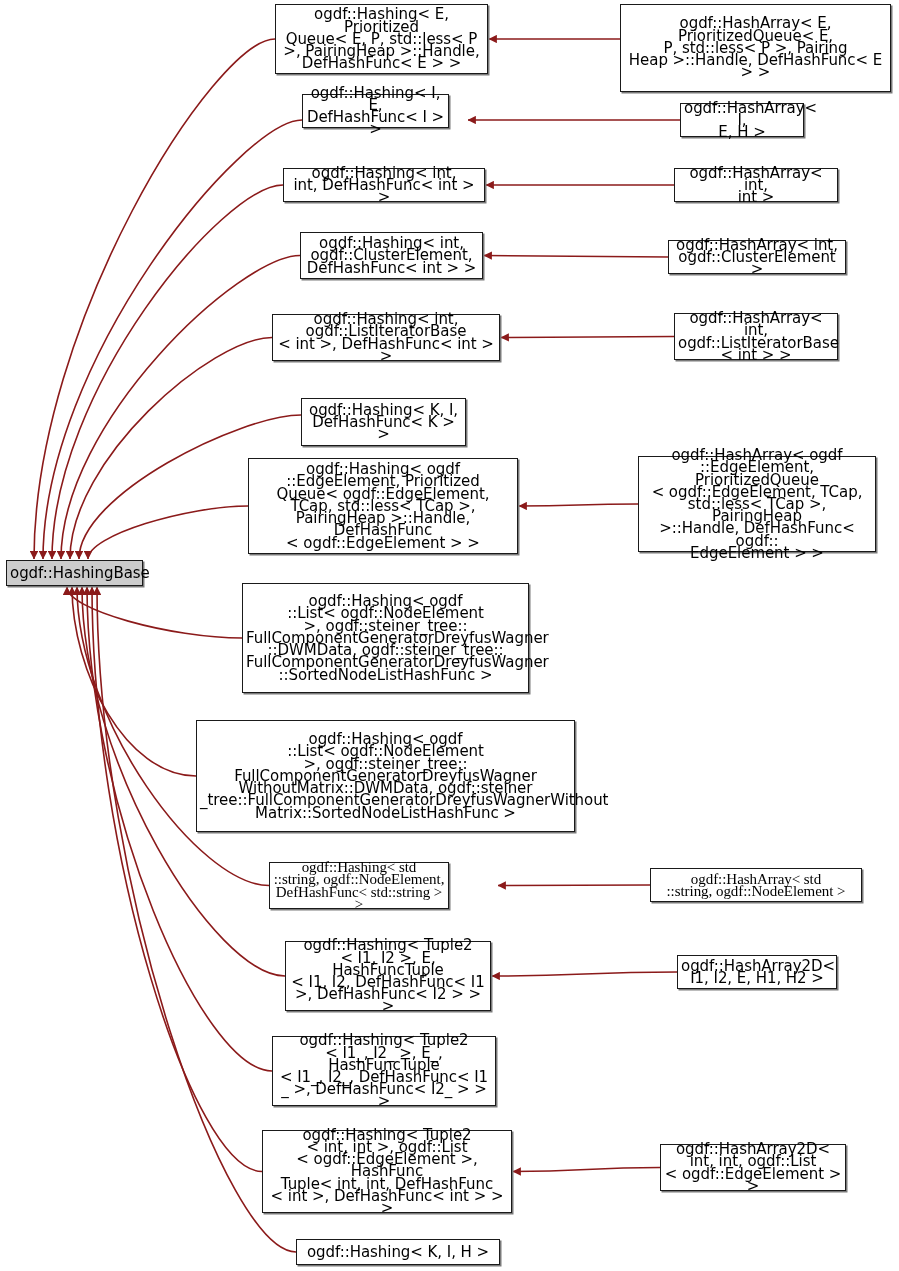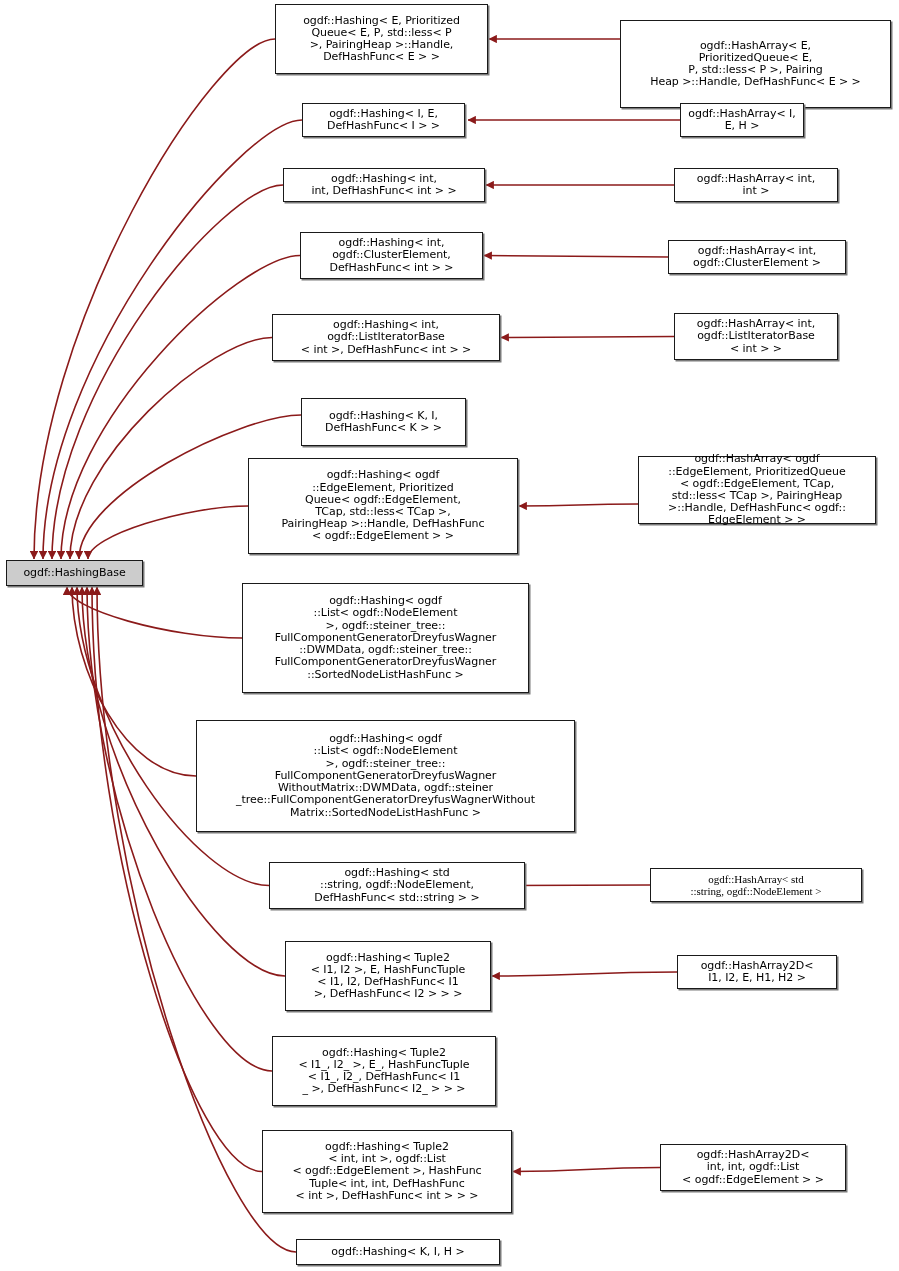--- a/index.html
+++ b/index.html
@@ -21,21 +21,21 @@
     position: absolute;
     left: 0; top: 0;
     width: 899px; height: 1271px;
     pointer-events: none;
   }
   .node {
     position: absolute;
     border: 1px solid #1a1a1a;
     background: #ffffff;
     color: #000000;
-    font-size: 11px;
+    font-size: 15px;
     line-height: 12.2px;
     text-align: center;
     display: flex;
     align-items: center;
     justify-content: center;
     padding: 1px 3px;
     box-shadow: 1.5px 1.5px 0 0 #7a7a7a;
     white-space: pre-line;
     letter-spacing: -0.05px;
     z-index: 3;
@@ -83,21 +83,21 @@
         <path d="M 677 972 C 584.5 972, 584.5 976, 492 976"></path>
         <path d="M 660 1167.5 C 586.5 1167.5, 586.5 1171.5, 513 1171.5"></path>
       </g>
   </svg>
   <div id="nodes">
       <div class="node base" style="left: 6px; top: 560px; width: 137px; height: 26px;"><span>ogdf::HashingBase</span></div>
       <div class="node" style="left: 275px; top: 4px; width: 213px; height: 70px;"><span>ogdf::Hashing&lt; E, Prioritized
 Queue&lt; E, P, std::less&lt; P
 &gt;, PairingHeap &gt;::Handle,
 DefHashFunc&lt; E &gt; &gt;</span></div>
-      <div class="node" style="left: 302px; top: 103px; width: 163px; height: 34px;"><span>ogdf::Hashing&lt; I, E,
+      <div class="node" style="left: 302px; top: 94px; width: 147px; height: 34px;"><span>ogdf::Hashing&lt; I, E,
 DefHashFunc&lt; I &gt; &gt;</span></div>
       <div class="node" style="left: 283px; top: 168px; width: 202px; height: 34px;"><span>ogdf::Hashing&lt; int,
 int, DefHashFunc&lt; int &gt; &gt;</span></div>
       <div class="node" style="left: 300px; top: 232px; width: 183px; height: 47px;"><span>ogdf::Hashing&lt; int,
 ogdf::ClusterElement,
 DefHashFunc&lt; int &gt; &gt;</span></div>
       <div class="node" style="left: 272px; top: 314px; width: 228px; height: 47px;"><span>ogdf::Hashing&lt; int,
 ogdf::ListIteratorBase
 &lt; int &gt;, DefHashFunc&lt; int &gt; &gt;</span></div>
       <div class="node" style="left: 301px; top: 398px; width: 165px; height: 48px;"><span>ogdf::Hashing&lt; K, I,
@@ -115,51 +115,51 @@
 ::DWMData, ogdf::steiner_tree::
 FullComponentGeneratorDreyfusWagner
 ::SortedNodeListHashFunc &gt;</span></div>
       <div class="node" style="left: 196px; top: 720px; width: 379px; height: 112px;"><span>ogdf::Hashing&lt; ogdf
 ::List&lt; ogdf::NodeElement
 &gt;, ogdf::steiner_tree::
 FullComponentGeneratorDreyfusWagner
 WithoutMatrix::DWMData, ogdf::steiner
 _tree::FullComponentGeneratorDreyfusWagnerWithout
 Matrix::SortedNodeListHashFunc &gt;</span></div>
-      <div class="node" style="left: 269px; top: 862px; width: 256px; height: 47px;"><span>ogdf::Hashing&lt; std
+      <div class="node" style="left: 269px; top: 862px; width: 180px; height: 47px; font-family: Liberation Serif, serif;"><span>ogdf::Hashing&lt; std
 ::string, ogdf::NodeElement,
 DefHashFunc&lt; std::string &gt; &gt;</span></div>
       <div class="node" style="left: 285px; top: 941px; width: 206px; height: 70px;"><span>ogdf::Hashing&lt; Tuple2
 &lt; I1, I2 &gt;, E, HashFuncTuple
 &lt; I1, I2, DefHashFunc&lt; I1
 &gt;, DefHashFunc&lt; I2 &gt; &gt; &gt;</span></div>
       <div class="node" style="left: 272px; top: 1036px; width: 224px; height: 70px;"><span>ogdf::Hashing&lt; Tuple2
 &lt; I1_, I2_ &gt;, E_, HashFuncTuple
 &lt; I1_, I2_, DefHashFunc&lt; I1
 _ &gt;, DefHashFunc&lt; I2_ &gt; &gt; &gt;</span></div>
       <div class="node" style="left: 262px; top: 1130px; width: 250px; height: 83px;"><span>ogdf::Hashing&lt; Tuple2
 &lt; int, int &gt;, ogdf::List
 &lt; ogdf::EdgeElement &gt;, HashFunc
 Tuple&lt; int, int, DefHashFunc
 &lt; int &gt;, DefHashFunc&lt; int &gt; &gt; &gt;</span></div>
       <div class="node" style="left: 296px; top: 1239px; width: 204px; height: 26px;"><span>ogdf::Hashing&lt; K, I, H &gt;</span></div>
-      <div class="node" style="left: 620px; top: 4px; width: 271px; height: 88px; margin-top: 16px;"><span>ogdf::HashArray&lt; E,
+      <div class="node" style="left: 620px; top: 4px; width: 271px; height: 88px;"><span>ogdf::HashArray&lt; E,
 PrioritizedQueue&lt; E,
 P, std::less&lt; P &gt;, Pairing
 Heap &gt;::Handle, DefHashFunc&lt; E &gt; &gt;</span></div>
       <div class="node" style="left: 680px; top: 103px; width: 124px; height: 34px;"><span>ogdf::HashArray&lt; I,
 E, H &gt;</span></div>
       <div class="node" style="left: 674px; top: 168px; width: 164px; height: 34px;"><span>ogdf::HashArray&lt; int,
 int &gt;</span></div>
       <div class="node" style="left: 668px; top: 240px; width: 178px; height: 34px;"><span>ogdf::HashArray&lt; int,
 ogdf::ClusterElement &gt;</span></div>
       <div class="node" style="left: 674px; top: 313px; width: 164px; height: 47px;"><span>ogdf::HashArray&lt; int,
 ogdf::ListIteratorBase
 &lt; int &gt; &gt;</span></div>
-      <div class="node" style="left: 638px; top: 456px; width: 238px; height: 68px; justify-content: center;"><span>ogdf::HashArray&lt; ogdf
+      <div class="node" style="left: 638px; top: 456px; width: 238px; height: 96px; justify-content: center;"><span>ogdf::HashArray&lt; ogdf
 ::EdgeElement, PrioritizedQueue
 &lt; ogdf::EdgeElement, TCap,
 std::less&lt; TCap &gt;, PairingHeap
 &gt;::Handle, DefHashFunc&lt; ogdf::
 EdgeElement &gt; &gt;</span></div>
       <div class="node" style="left: 650px; top: 868px; width: 212px; height: 34px; font-family: Liberation Serif, serif;"><span>ogdf::HashArray&lt; std
 ::string, ogdf::NodeElement &gt;</span></div>
       <div class="node" style="left: 677px; top: 955px; width: 160px; height: 34px;"><span>ogdf::HashArray2D&lt;
 I1, I2, E, H1, H2 &gt;</span></div>
       <div class="node" style="left: 660px; top: 1144px; width: 186px; height: 47px;"><span>ogdf::HashArray2D&lt;

